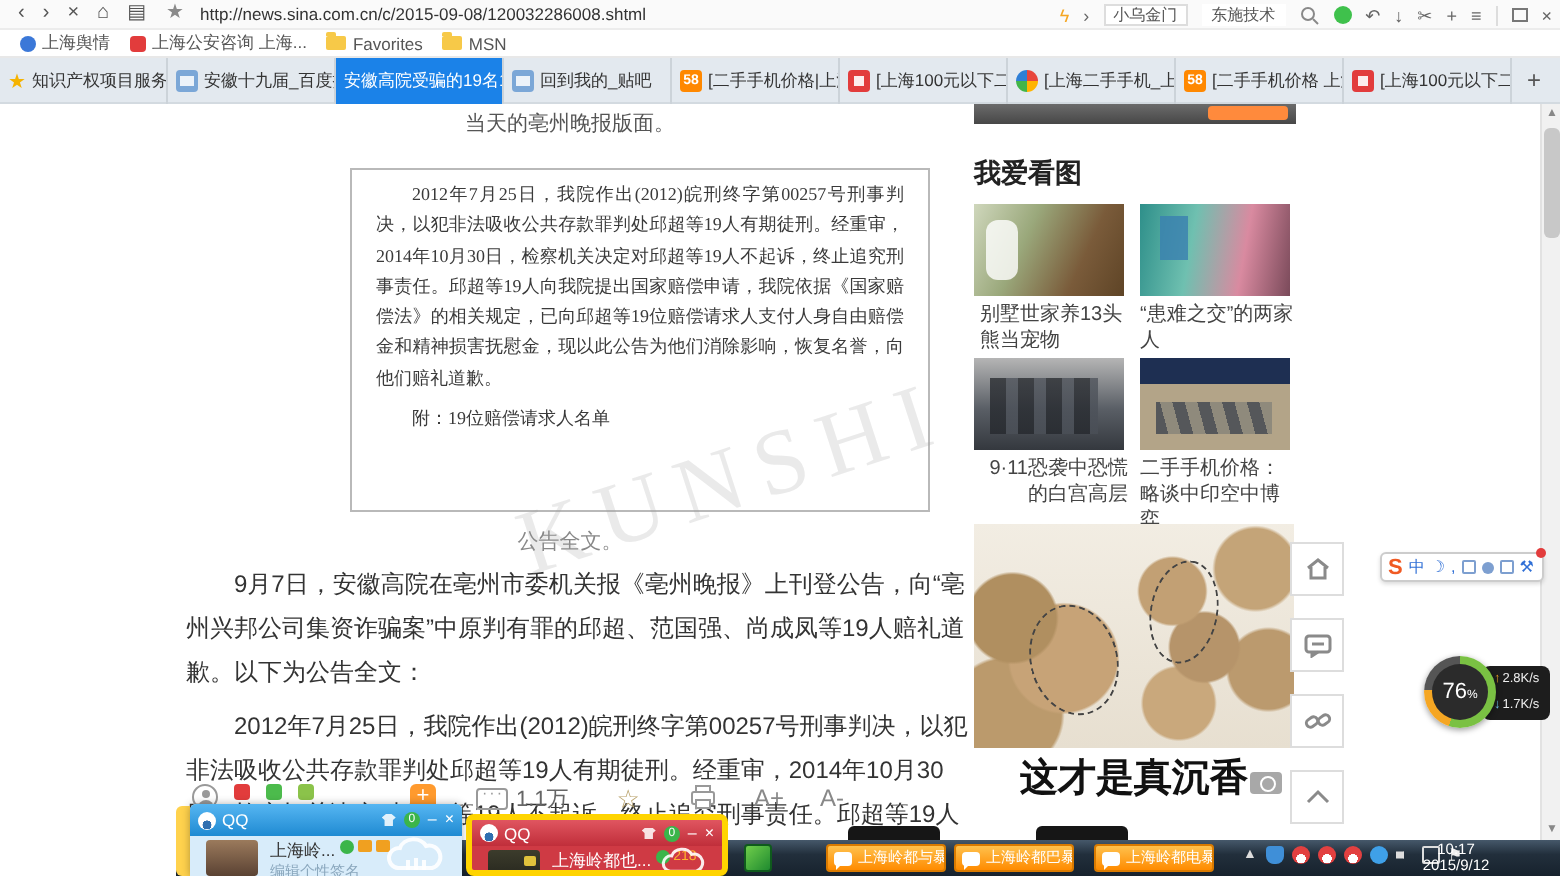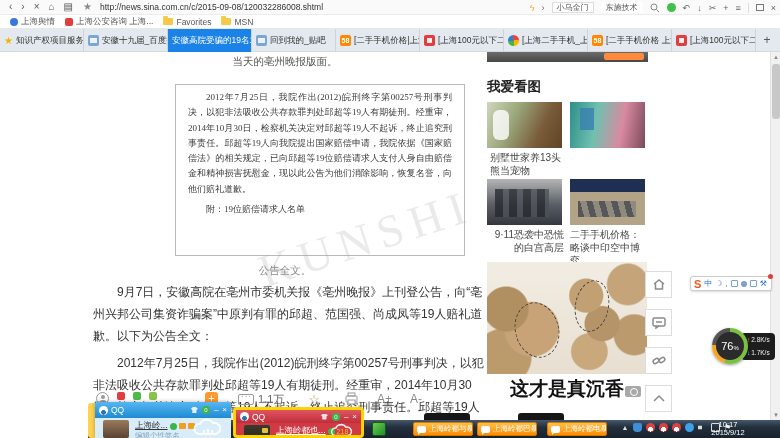--- a/index.html
+++ b/index.html
@@ -156,21 +156,21 @@
   .peng-ic { width:9px; height:9px; background:radial-gradient(circle at 50% 72%, #2f6fb0 0 28%, #fff 29%); border-radius:50%; flex:0 0 auto; }
   .hdr .hsp { margin-left:auto; display:flex; align-items:center; gap:4px; }
   .hic { font-size:8px; color:#fff; line-height:8px; }
   .hshirt { width:7px; height:6px; background:rgba(255,255,255,.85); clip-path:polygon(0 30%,30% 0,70% 0,100% 30%,80% 50%,80% 100%,20% 100%,20% 50%); }
   .hshield { width:8px; height:8px; background:#3bb54a; border-radius:50%; color:#fff; font-size:6px; text-align:center; line-height:8px; }
   .qq .bodyrow { position:relative; height:20px; }
   .avatar { position:absolute; left:8px; top:2px; width:26px; height:18px; border-radius:2px; }
   .avb { background:linear-gradient(#9b7a5c,#5a4233); }
   .avr { background:linear-gradient(#3c3c2c,#20201a); }
   .avr:after { content:""; position:absolute; right:2px; top:3px; width:6px; height:5px; background:#e0c23c; border-radius:1px; }
-  .qname { position:absolute; left:40px; top:2px; font-size:8.5px; display:flex; align-items:center; gap:2px; white-space:nowrap;text-decoration:underline; }
+  .qname { position:absolute; left:40px; top:2px; font-size:8.5px; display:flex; gap:2px; white-space:nowrap; }
   .qqb .qname { color:#333; }
   .qqr .qname { color:#fff; }
   .vchk { width:7px; height:7px; background:#3bb54a; border-radius:50%; }
   .vbadge { width:7px; height:6px; background:#f0a020; border-radius:1px; }
   .qstatus { position:absolute; left:40px; top:13px; font-size:7.5px; color:#8aa7bd; white-space:nowrap; }
   .rbadge { color:#ffb42e; font-size:7px; }
   .cloud { position:absolute; right:6px; top:0px; }
   .cloud svg { stroke:rgba(255,255,255,.9); fill:none; stroke-width:2; }
 </style>
 </head>
@@ -304,20 +304,21 @@
     </div>
 
     <div class="sb-strip">
         <span class="badge"></span>
       </div>
     <div class="sb-title">我爱看图</div>
 
     <div class="sb-img img1"></div>
     <div class="sb-img img2"></div>
     <div class="sb-cap" style="left:474px; top:99px;margin-left:16px;">别墅世家养13头熊当宠物</div>
+    <div class="sb-cap" style="left:570px; top:99px;">“患难之交”的两家人</div>
 
     <div class="sb-img img3"></div>
     <div class="sb-img img4"></div>
     <div class="sb-cap" style="left:487px; top:176px;text-align:right;">9·11恐袭中恐慌的白宫高层</div>
     <div class="sb-cap" style="left:570px; top:176px;">二手手机价格：略谈中印空中博弈</div>
 
     <div class="ad">
       <span class="dash d1"></span>
       <span class="dash d2"></span>
     </div>

